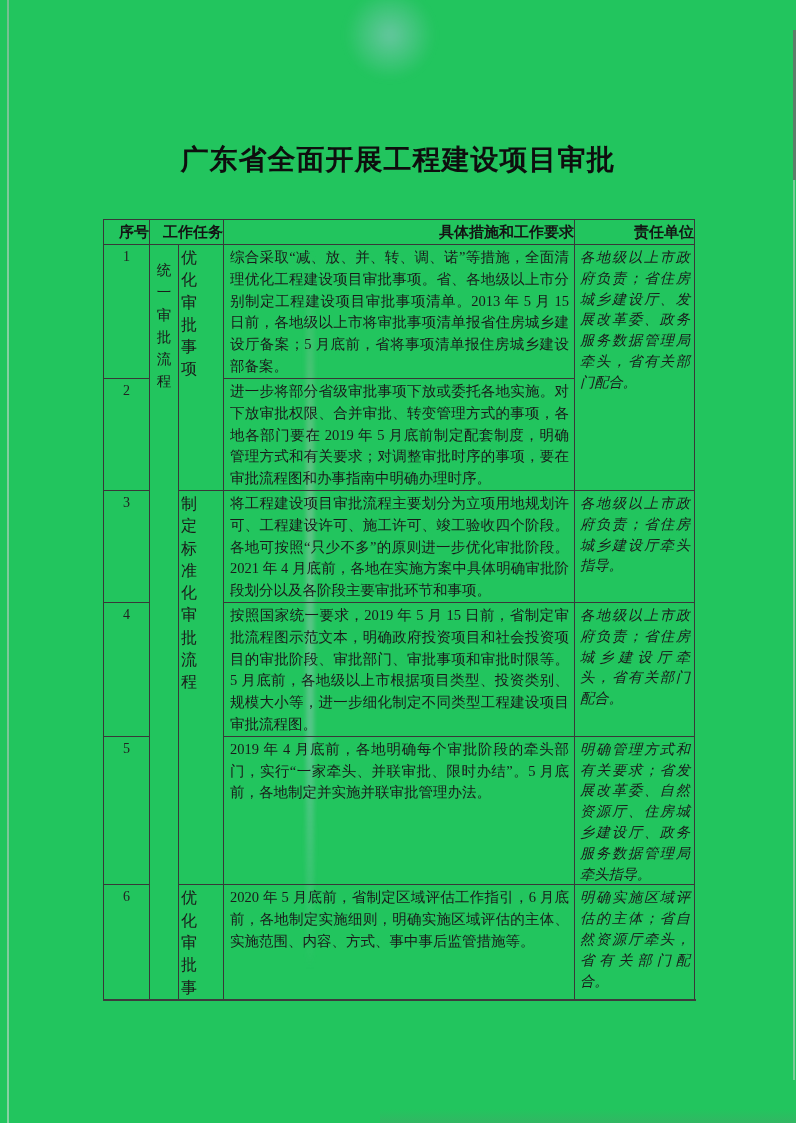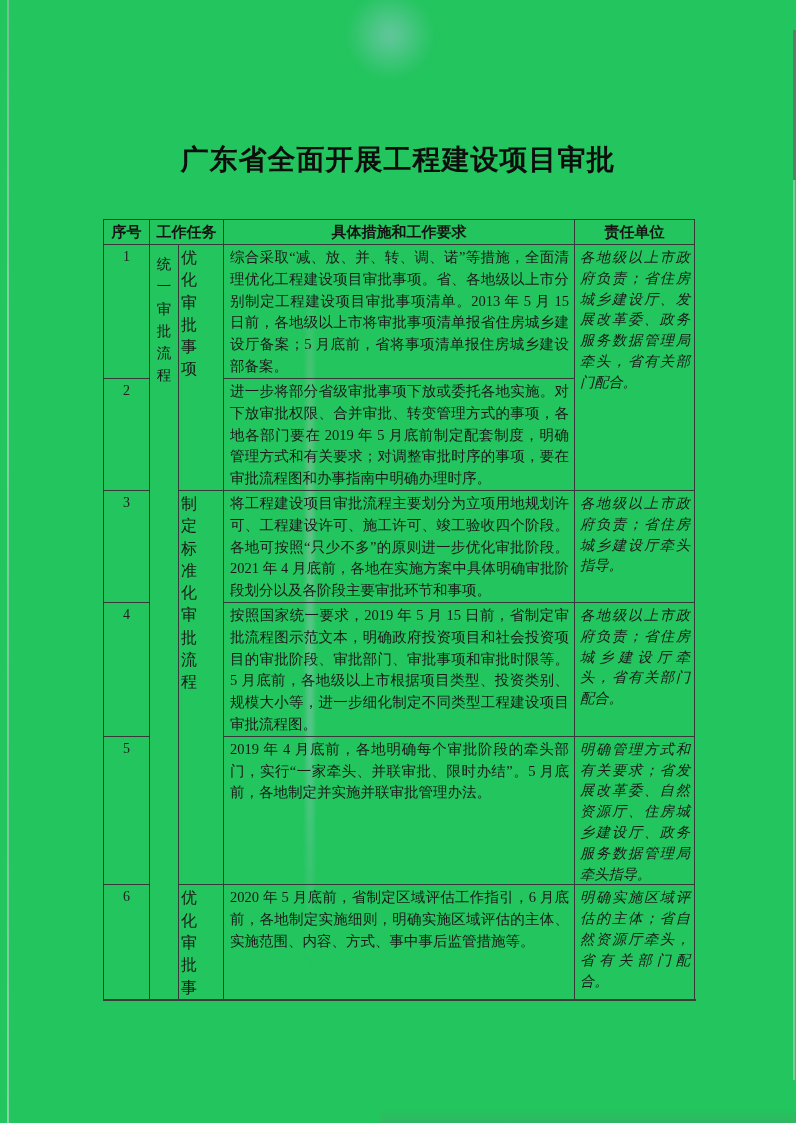--- a/index.html
+++ b/index.html
@@ -76,21 +76,21 @@
   col.c-task  { width: 45px; }
   col.c-meas  { width: 351px; }
   col.c-duty  { width: 120px; }
 
   th, td { border: 1px solid #383838; vertical-align: top; }
 
   th {
     font-family: Liberation Sans, sans-serif;
     font-weight: bold;
     font-size: 15px;
-    text-align: center;
+    text-align: right;
     vertical-align: middle;
     height: 25px;
     color: #141414;
     padding: 1px 0;
   }
 
   tr.r1 { height: 134px; }
   tr.r2 { height: 108px; }
   tr.r3 { height: 106px; }
   tr.r4 { height: 133px; }
@@ -100,21 +100,21 @@
 
   td.no {
     text-align: center;
     font-size: 14px;
     padding-top: 4px;
     color: #222;
   }
   td.group { padding-top: 4px; }
   .group-inner {
     width: 15px;
-    margin: 4px auto;
+    margin: 10px auto;
     font-size: 14.5px;
     line-height: 22.3px;
     text-align: center;
     word-break: break-all;
     color: #1a1a1a;
   }
   td.task {
     font-size: 16px;
     line-height: 22.3px;
     padding: 2px 15px 0 2px;

